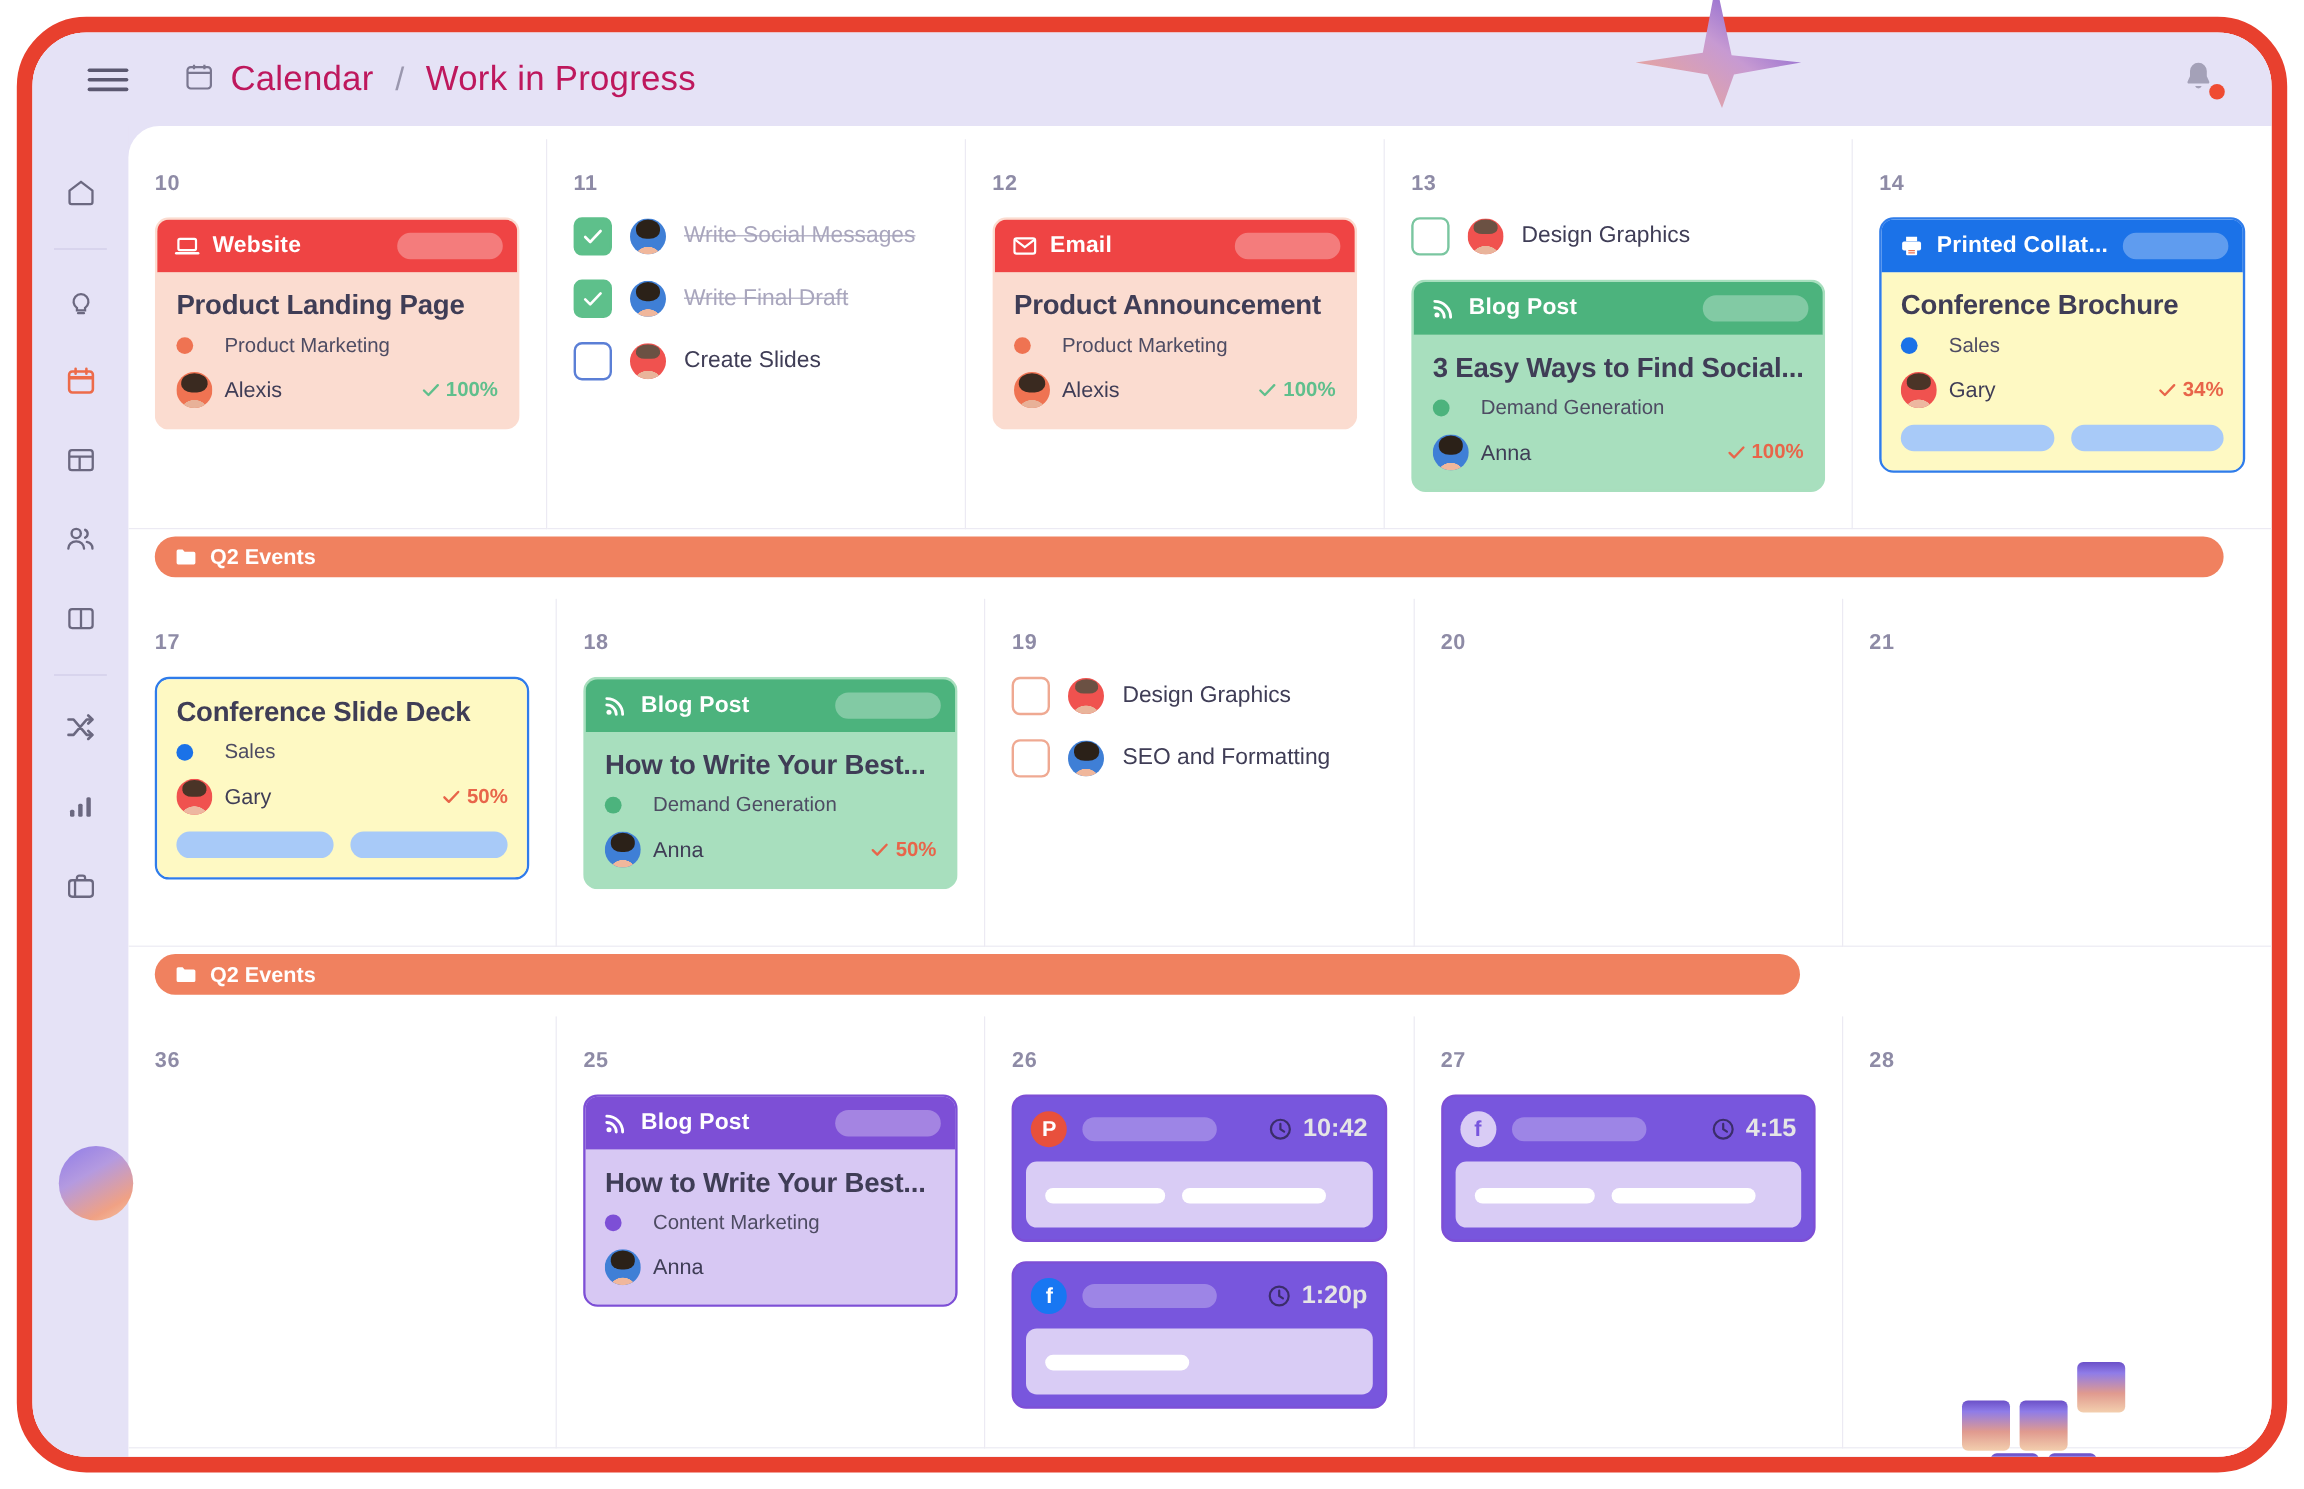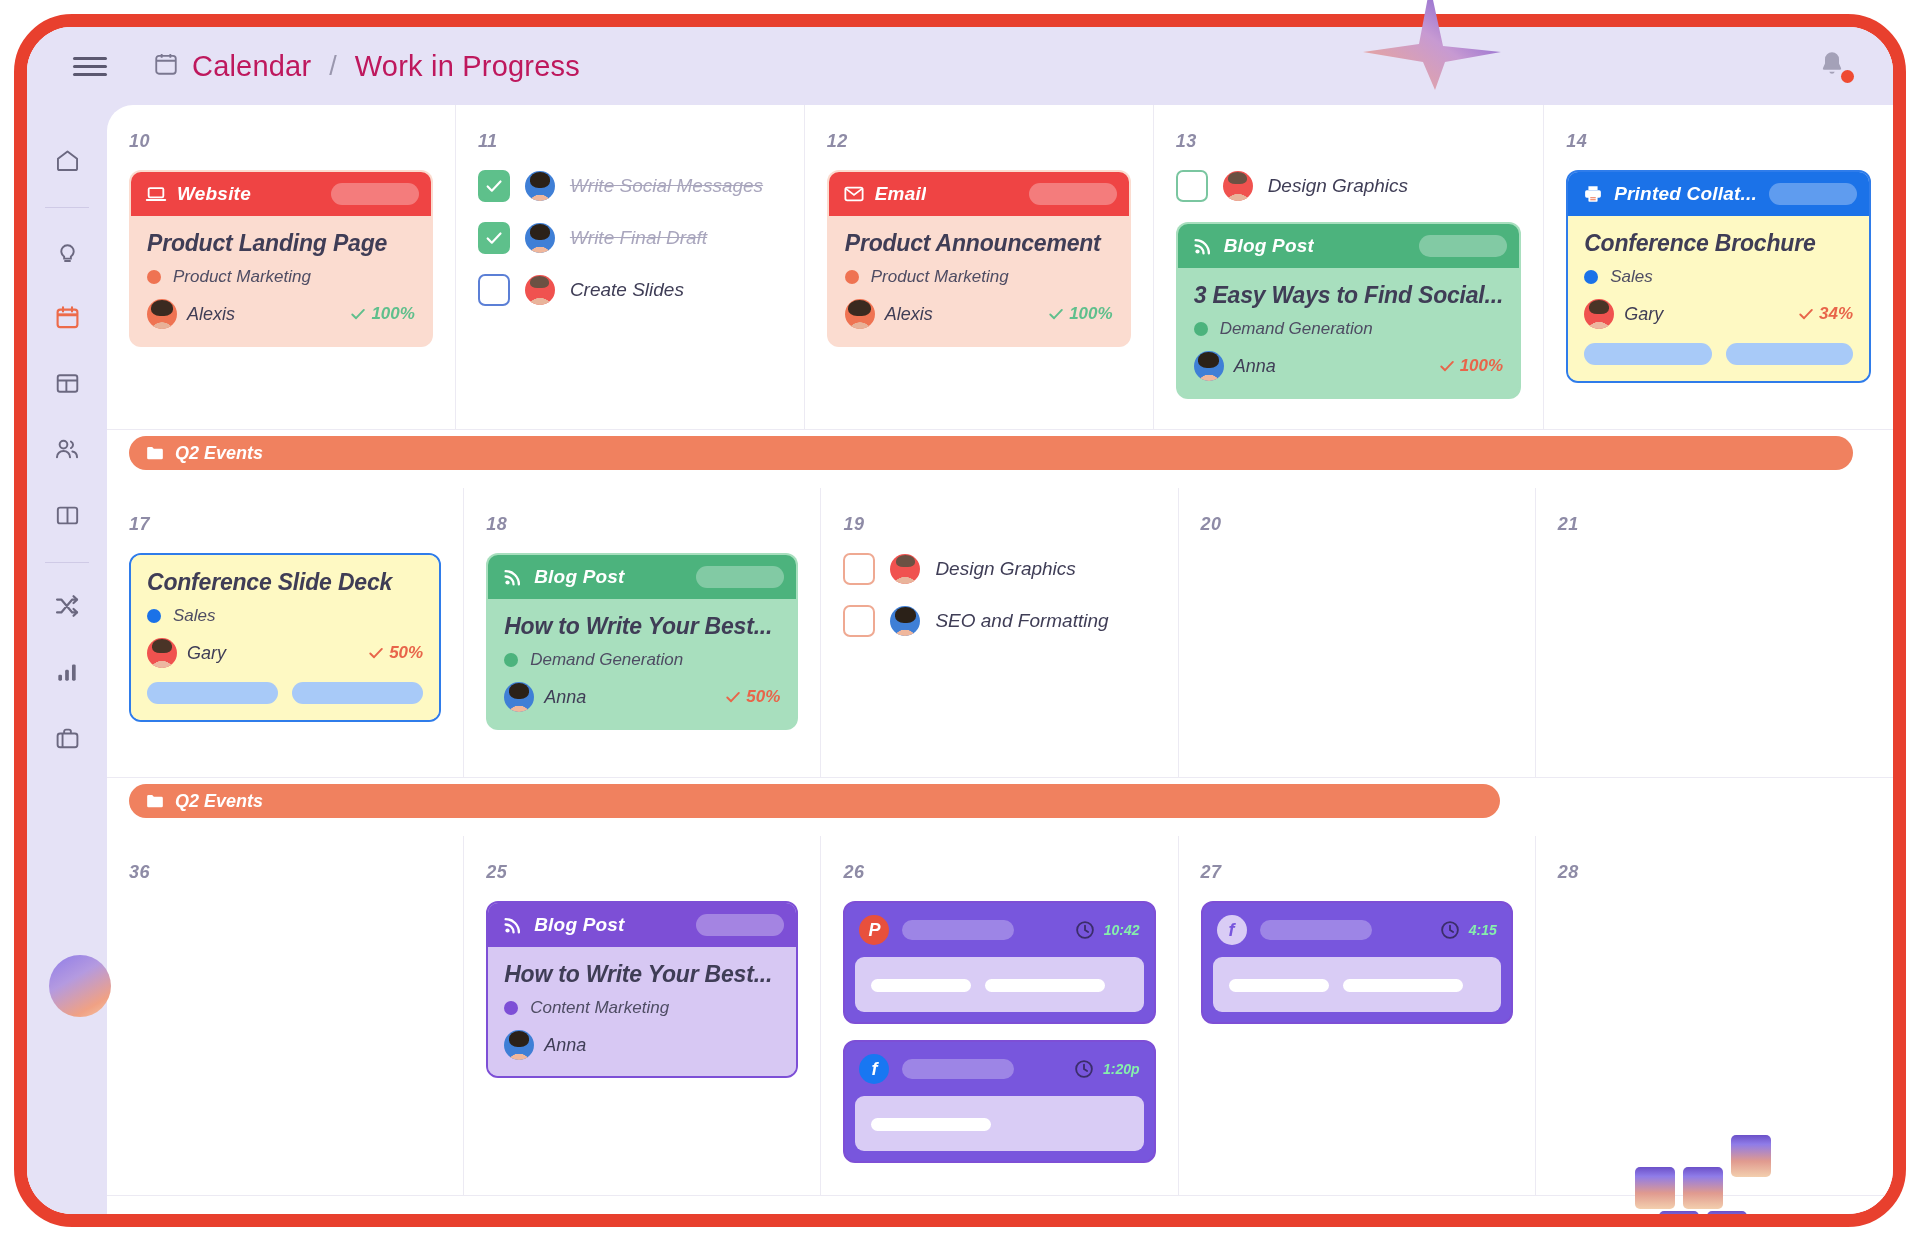--- a/index.html
+++ b/index.html
@@ -91,21 +91,21 @@
   .side-div { width: 44px; height: 1px; background: #cfcae6; margin: 8px 0 16px; }
 
   
   #calendar-panel {
     flex: 1 1 auto; background: #ffffff;
     border-top-left-radius: 26px;
     margin-right: 0;
     overflow: hidden;
     position: relative;
   }
-  #cal-scroll { padding: 0 0 0 0; font-style: italic; }
+  #cal-scroll { padding: 11px 0 0 0; }
 
   .week { position: relative; }
   .week-grid { display: grid; grid-template-columns: repeat(5, 1fr); }
   .daycell {
     border-right: 1px solid #eceaf3;
     border-bottom: 1px solid #eceaf3;
     padding: 26px 22px 16px 22px;
     min-height: 290px;
     position: relative;
   }
@@ -131,21 +131,21 @@
   .head-pill {
     margin-left: auto; width: 88px; height: 22px; border-radius: 11px;
     background: rgba(255,255,255,.30); flex: 0 0 88px;
   }
   .card-body { padding: 14px 16px 16px; }
   .card-title {
     font-size: 23px; font-weight: 700; color: #3f3d56;
     margin-bottom: 10px; white-space: nowrap; overflow: hidden;
     letter-spacing: -.2px;
   }
-  .card-campaign { display: flex; align-items: center; gap: 12px; margin-bottom: 12px; }
+  .card-campaign { display: flex; align-items: center; gap: 26px; margin-bottom: 12px; }
   .camp-dot { width: 14px; height: 14px; border-radius: 50%; flex: 0 0 14px; }
   .camp-name { font-size: 17px; color: #4e4c63; font-weight: 500; }
   .card-foot { display: flex; align-items: center; gap: 10px; }
   .avatar {
     width: 30px; height: 30px; border-radius: 50%; flex: 0 0 30px;
     overflow: hidden; position: relative;
   }
   .assignee { font-size: 18px; color: #3f3d56; font-weight: 500; }
   .progress { margin-left: auto; font-size: 17px; font-weight: 700; display:flex; gap:4px; align-items:center; }
   .card-bars { display: flex; gap: 14px; margin-top: 14px; }
@@ -198,21 +198,21 @@
   .soc-icon {
     width: 30px; height: 30px; border-radius: 50%; flex: 0 0 30px;
     display: flex; align-items: center; justify-content: center;
     font-weight: 700; font-size: 18px;
   }
   .soc-icon.pinterest { background: #e8503c; color:#fff; }
   .soc-icon.facebook  { background: #1877f2; color:#fff; }
   .soc-icon.facebook-light { background: #d9ccf5; color:#7856dd; }
   .soc-bar { width: 112px; height: 20px; border-radius: 10px; background: rgba(255,255,255,.28); }
   .soc-time { margin-left: auto; display: flex; align-items: center; gap: 8px; }
-  .soc-time .t { font-size: 14px; font-weight: 700; color: #86efac; }
+  .soc-time .t { font-size: 21px; font-weight: 700; color: #e5e5e5; }
   .social-body {
     background: #d9ccf5; margin: 0 10px 10px; border-radius: 9px;
     padding: 22px 16px 20px; display: flex; gap: 14px;
   }
   .social-body .ln { height: 13px; border-radius: 7px; background: #ffffff; }
   .ln-1 { width: 100px; }
   .ln-2 { width: 120px; }
   .ln-solo { width: 120px; }
 
   

